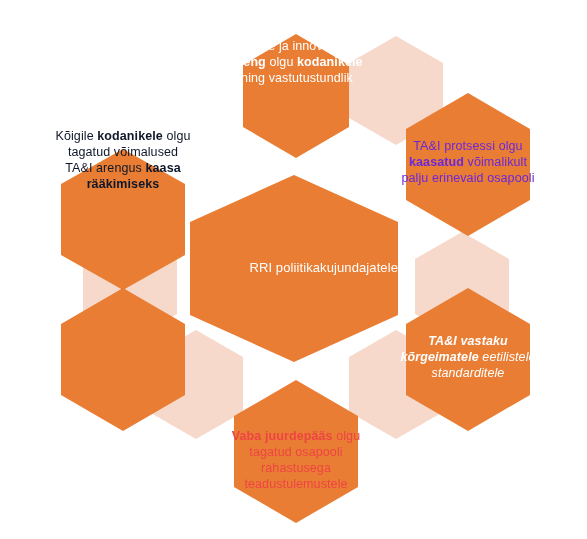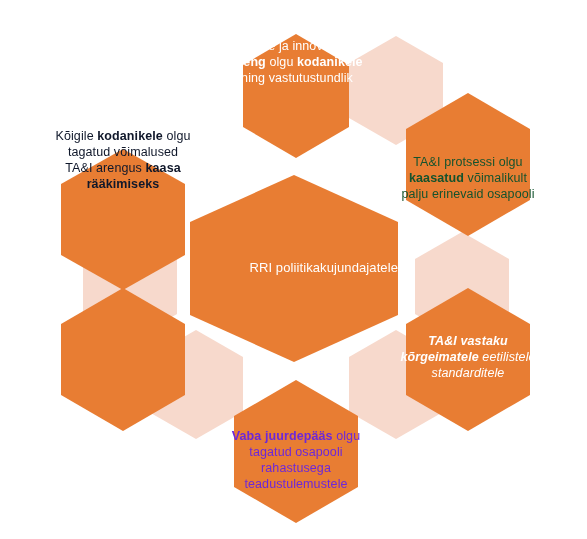--- a/index.html
+++ b/index.html
@@ -87,21 +87,21 @@
 
   <div class="hex-label" id="label-top-left" style="left: 45px; top: 118px; width: 156px; height: 84px; color: #0f172a;">
     <div class="inner">
         <div><span>Kõigile </span><span class="b">kodanikele </span><span>olgu</span></div>
         <div><span>tagatud võimalused</span></div>
         <div><span>TA&amp;I arengus </span><span class="b">kaasa</span></div>
         <div><span class="b">rääkimiseks</span></div>
       </div>
   </div>
 
-  <div class="hex-label" id="label-top-right" style="left: 390px; top: 146px; width: 156px; height: 64px; color: #14532d;">
+  <div class="hex-label" id="label-top-right" style="left: 390px; top: 130px; width: 156px; height: 64px; color: #6d28d9;">
     <div class="inner">
         <div><span>TA&amp;I protsessi olgu</span></div>
         <div><span class="b">kaasatud </span><span>võimalikult</span></div>
         <div><span>palju erinevaid osapooli</span></div>
       </div>
   </div>
 
   <div class="hex-label" id="label-center" style="left: 190px; top: 244px; width: 208px; height: 48px; color: rgb(255, 255, 255); text-align: right;">
     <div class="inner">
         <div><span>RRI poliitikakujundajatele</span></div>
@@ -110,21 +110,21 @@
 
 
   <div class="hex-label" id="label-bottom-right" style="left: 390px; top: 325px; width: 156px; height: 64px; color: rgb(255, 255, 255); font-style: italic;">
     <div class="inner">
         <div><span class="b">TA&amp;I vastaku</span></div>
         <div><span class="b">kõrgeimatele </span><span>eetilistele</span></div>
         <div><span>standarditele</span></div>
       </div>
   </div>
 
-  <div class="hex-label" id="label-bottom" style="left: 218px; top: 418px; width: 156px; height: 84px; color: #6d28d9;">
+  <div class="hex-label" id="label-bottom" style="left: 218px; top: 418px; width: 156px; height: 84px; color: #ef4444;">
     <div class="inner">
         <div><span class="b">Vaba juurdepääs </span><span>olgu</span></div>
         <div><span>tagatud osapooli</span></div>
         <div><span>rahastusega</span></div>
         <div><span>teadustulemustele</span></div>
       </div>
   </div>
 
 </div>
 

